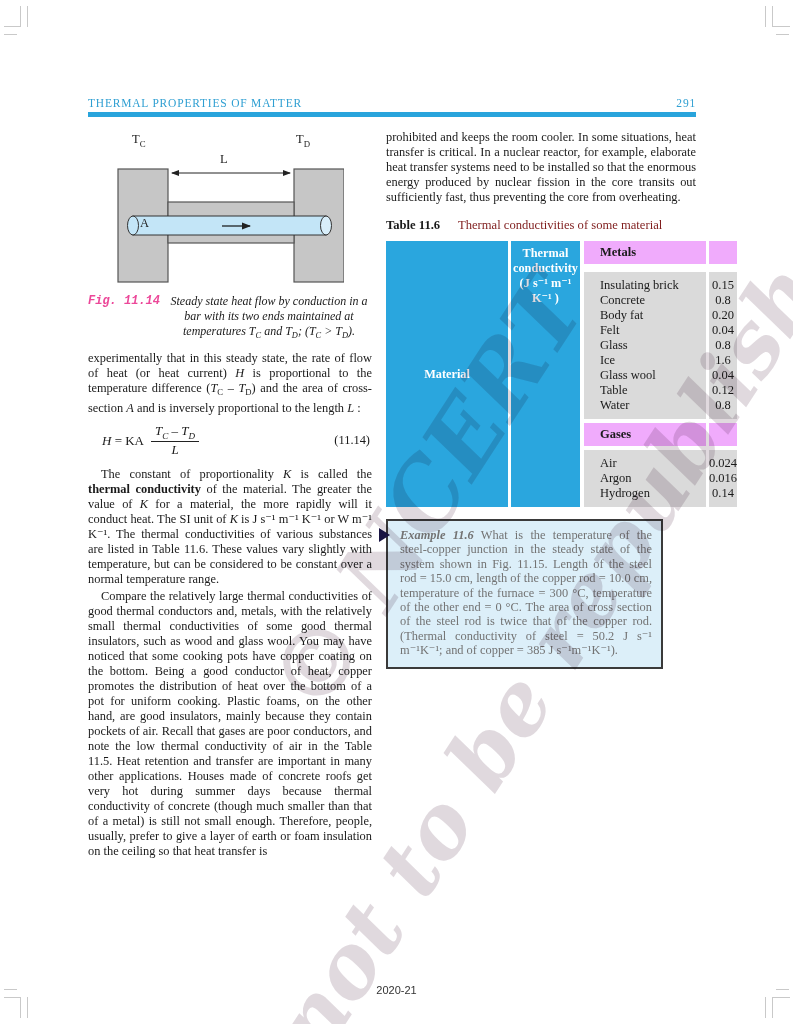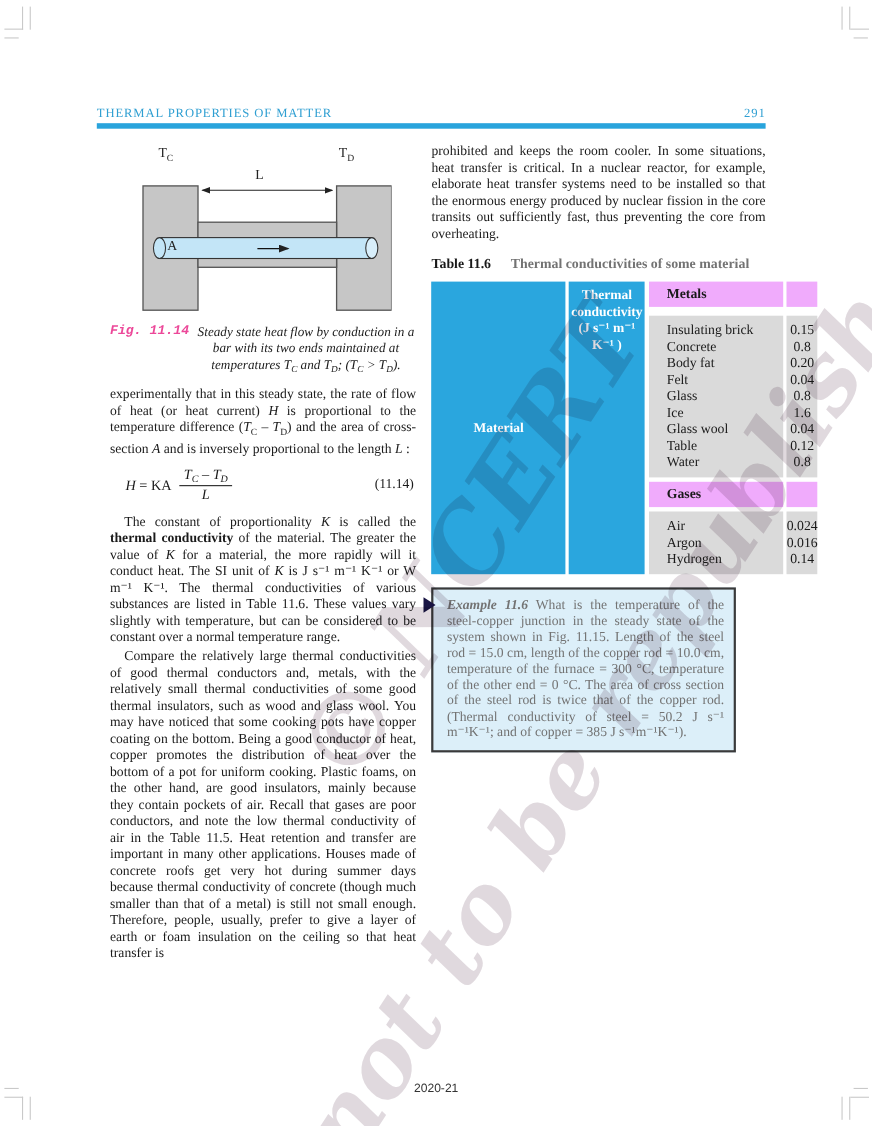--- a/index.html
+++ b/index.html
@@ -9,21 +9,21 @@
   .wm{position:absolute;font-family:"DejaVu Serif",serif;font-style:italic;font-weight:bold;
       color:rgba(198,186,195,0.55);transform:rotate(-57deg);mix-blend-mode:multiply;
       pointer-events:none;z-index:9;white-space:nowrap;}
   .wm1{font-size:92px;left:180px;top:440px;}
   .wm2{font-size:86px;left:60px;top:560px;}
   .content{position:absolute;left:88px;top:97px;width:608px;}
   .running-header{display:flex;justify-content:space-between;color:#2f9fd2;
       font-size:11.5px;letter-spacing:0.8px;}
   .header-rule{height:5px;background:#29a4dc;margin-top:3px;}
   .columns{display:flex;gap:14px;margin-top:13px;}
-  .col-left{width:284px;margin-left:12px;}
+  .col-left{width:284px;}
   .col-right{width:310px;}
   .body-text{margin:0 0 2px;font-size:12.4px;line-height:15px;text-align:justify;}
   .indent{text-indent:13px;}
   sub{font-size:70%;}
   
   .figure{position:relative;width:240px;height:158px;margin:2px 0 4px 16px;}
   .figure svg{position:absolute;left:0;top:16px;}
   .fig-lbl{position:absolute;font-size:12.5px;color:#222;}
   .fig-caption{display:flex;gap:6px;font-size:12px;font-style:italic;line-height:15px;margin-bottom:8px;}
   .fig-label{color:#ec4899;font-weight:bold;white-space:nowrap;font-family:Liberation Mono, monospace;}
@@ -31,21 +31,21 @@
   
   .equation{display:flex;align-items:center;margin:7px 0 9px 14px;font-size:13px;}
   .eq-lhs{font-style:normal;}
   .frac{display:inline-block;text-align:center;margin-left:7px;font-style:italic;}
   .frac .num{display:block;border-bottom:1px solid #222;padding:0 4px 1px;}
   .frac .den{display:block;}
   .eq-no{margin-left:auto;font-size:12.4px;margin-right:2px;}
   
   .table-caption{display:flex;margin:12px 0 8px;font-size:12.6px;line-height:16px;}
   .tc-label{width:72px;font-weight:bold;flex:none;}
-  .tc-title{flex:1;color:#737373;font-weight:bold;}
+  .tc-title{flex:1;color:#7f1d1d;font-weight:normal;}
   
   .tbl{width:278px;display:flex;flex-direction:row;gap:4px;font-size:12.5px;}
   #table-sections{display:flex;flex-direction:column;gap:4px;}
   .tbl-header{display:flex;gap:3px;}
   .cell1{width:122px;flex:none;box-sizing:border-box;}
   .cell2{flex:1;box-sizing:border-box;}
   .th{background:#2aa6de;color:#fff;font-weight:bold;text-align:center;
       font-size:12.3px;line-height:15px;padding:5px 2px;}
   .tbl-header .cell1{display:flex;align-items:center;justify-content:center;}
   .tbl-band{display:flex;gap:3px;}

